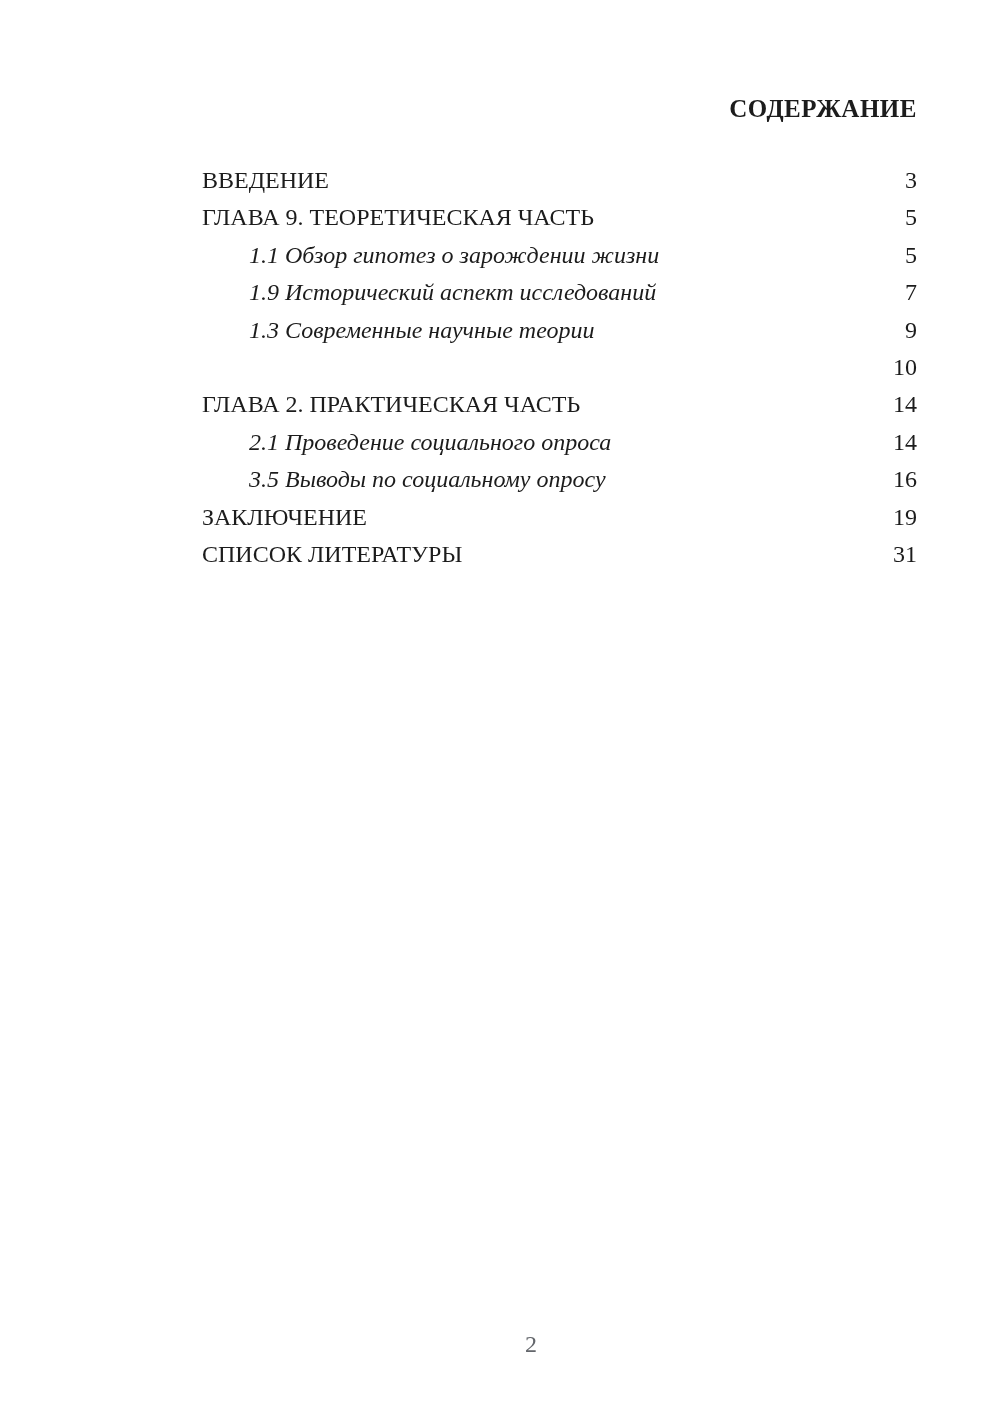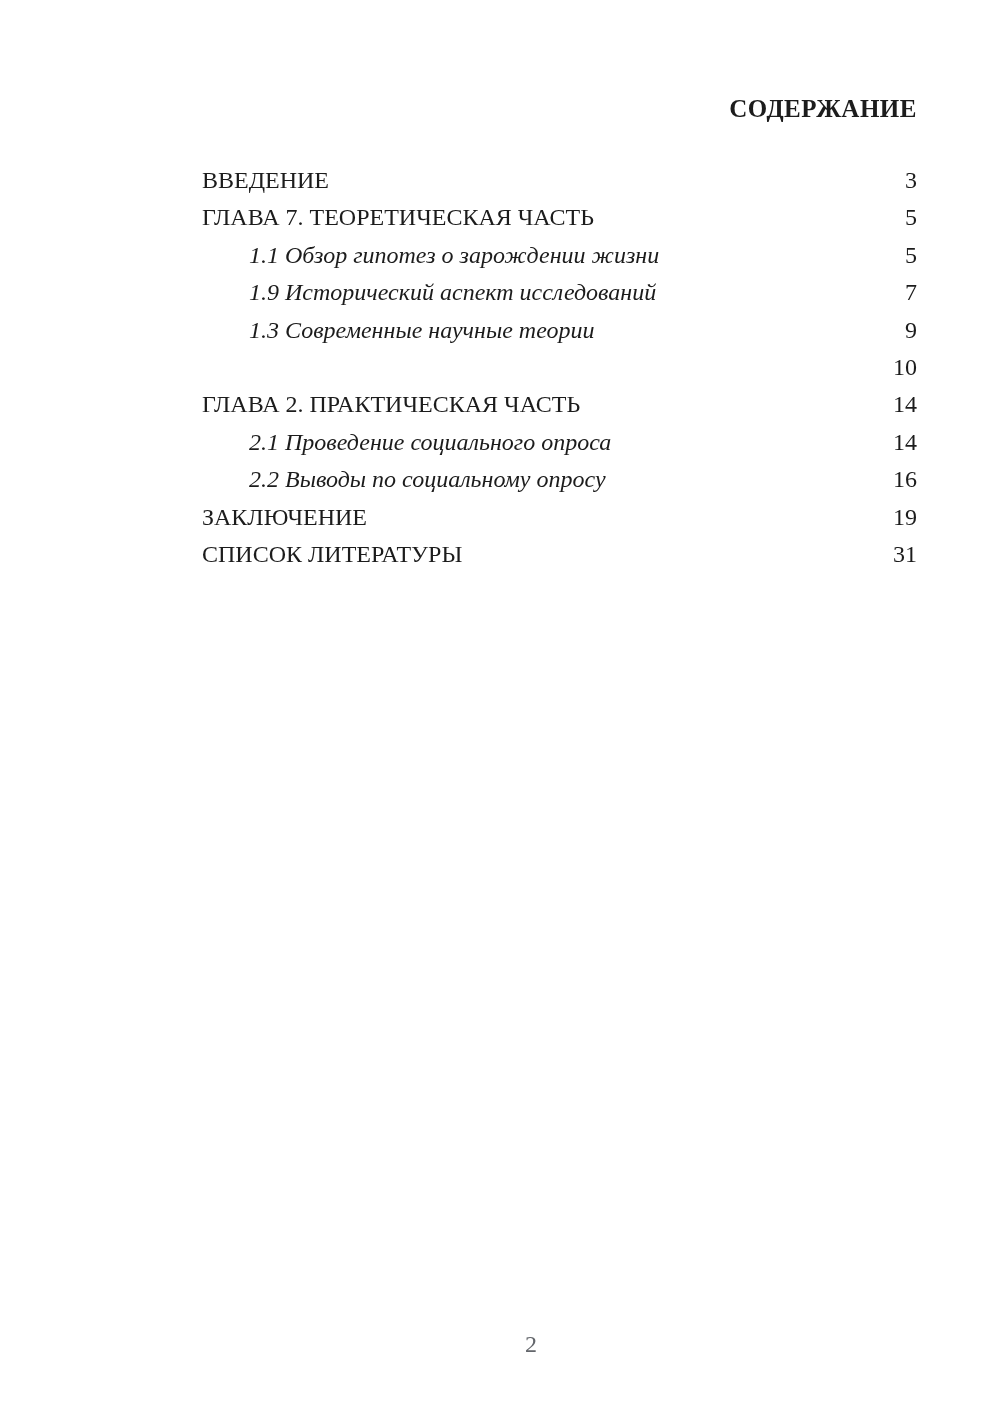--- a/index.html
+++ b/index.html
@@ -72,21 +72,21 @@
   <div class="doc-title">СОДЕРЖАНИЕ</div>
 
   <div class="toc">
 
     <div class="toc-row lvl1">
       <span class="toc-label">ВВЕДЕНИЕ</span>
       <span class="toc-page">3</span>
     </div>
 
     <div class="toc-row lvl1">
-      <span class="toc-label">ГЛАВА 7. ТЕОРЕТИЧЕСКАЯ ЧАСТЬ</span>
+      <span class="toc-label">ГЛАВА 9. ТЕОРЕТИЧЕСКАЯ ЧАСТЬ</span>
       <span class="toc-page">5</span>
     </div>
 
     <div class="toc-row lvl2">
       <span class="toc-label">1.1 Обзор гипотез о зарождении жизни</span>
       <span class="toc-page">5</span>
     </div>
 
     <div class="toc-row lvl2">
       <span class="toc-label">1.9 Исторический аспект исследований</span>
@@ -106,21 +106,21 @@
       <span class="toc-label">ГЛАВА 2. ПРАКТИЧЕСКАЯ ЧАСТЬ</span>
       <span class="toc-page">14</span>
     </div>
 
     <div class="toc-row lvl2">
       <span class="toc-label">2.1 Проведение социального опроса</span>
       <span class="toc-page">14</span>
     </div>
 
     <div class="toc-row lvl2">
-      <span class="toc-label">2.2 Выводы по социальному опросу</span>
+      <span class="toc-label">3.5 Выводы по социальному опросу</span>
       <span class="toc-page">16</span>
     </div>
 
     <div class="toc-row lvl1">
       <span class="toc-label">ЗАКЛЮЧЕНИЕ</span>
       <span class="toc-page">19</span>
     </div>
 
     <div class="toc-row lvl1">
       <span class="toc-label">СПИСОК ЛИТЕРАТУРЫ</span>

